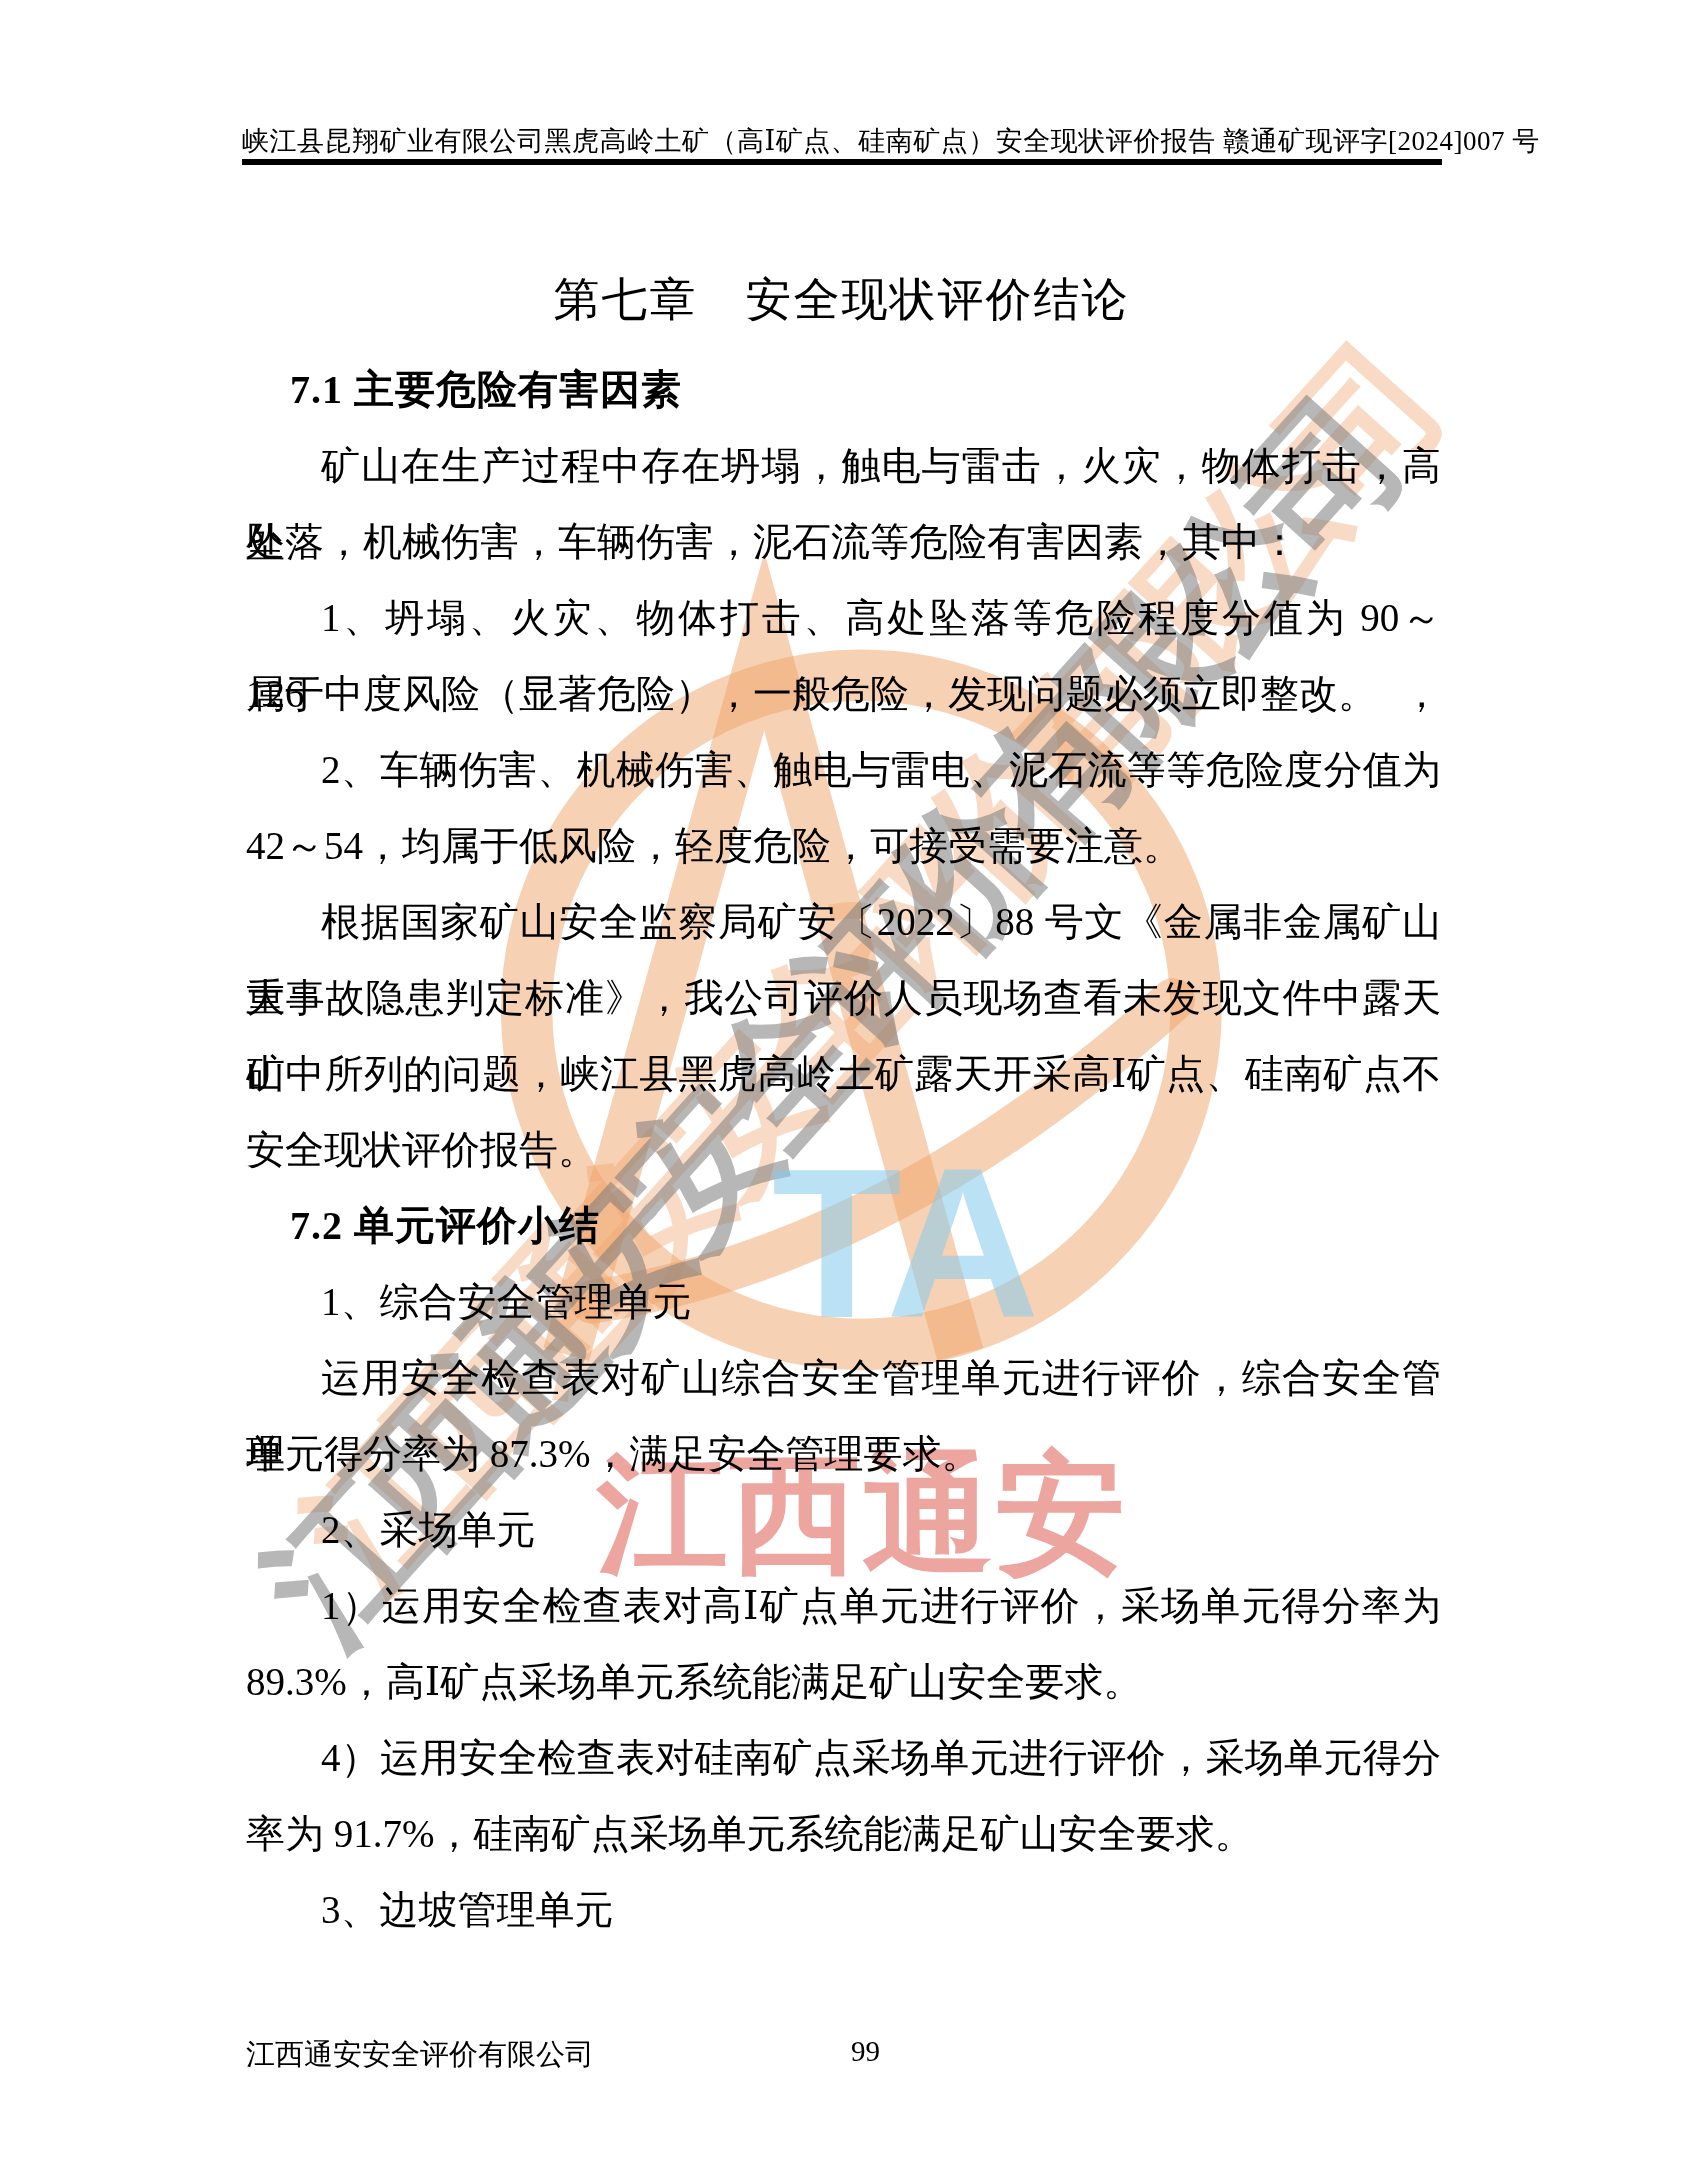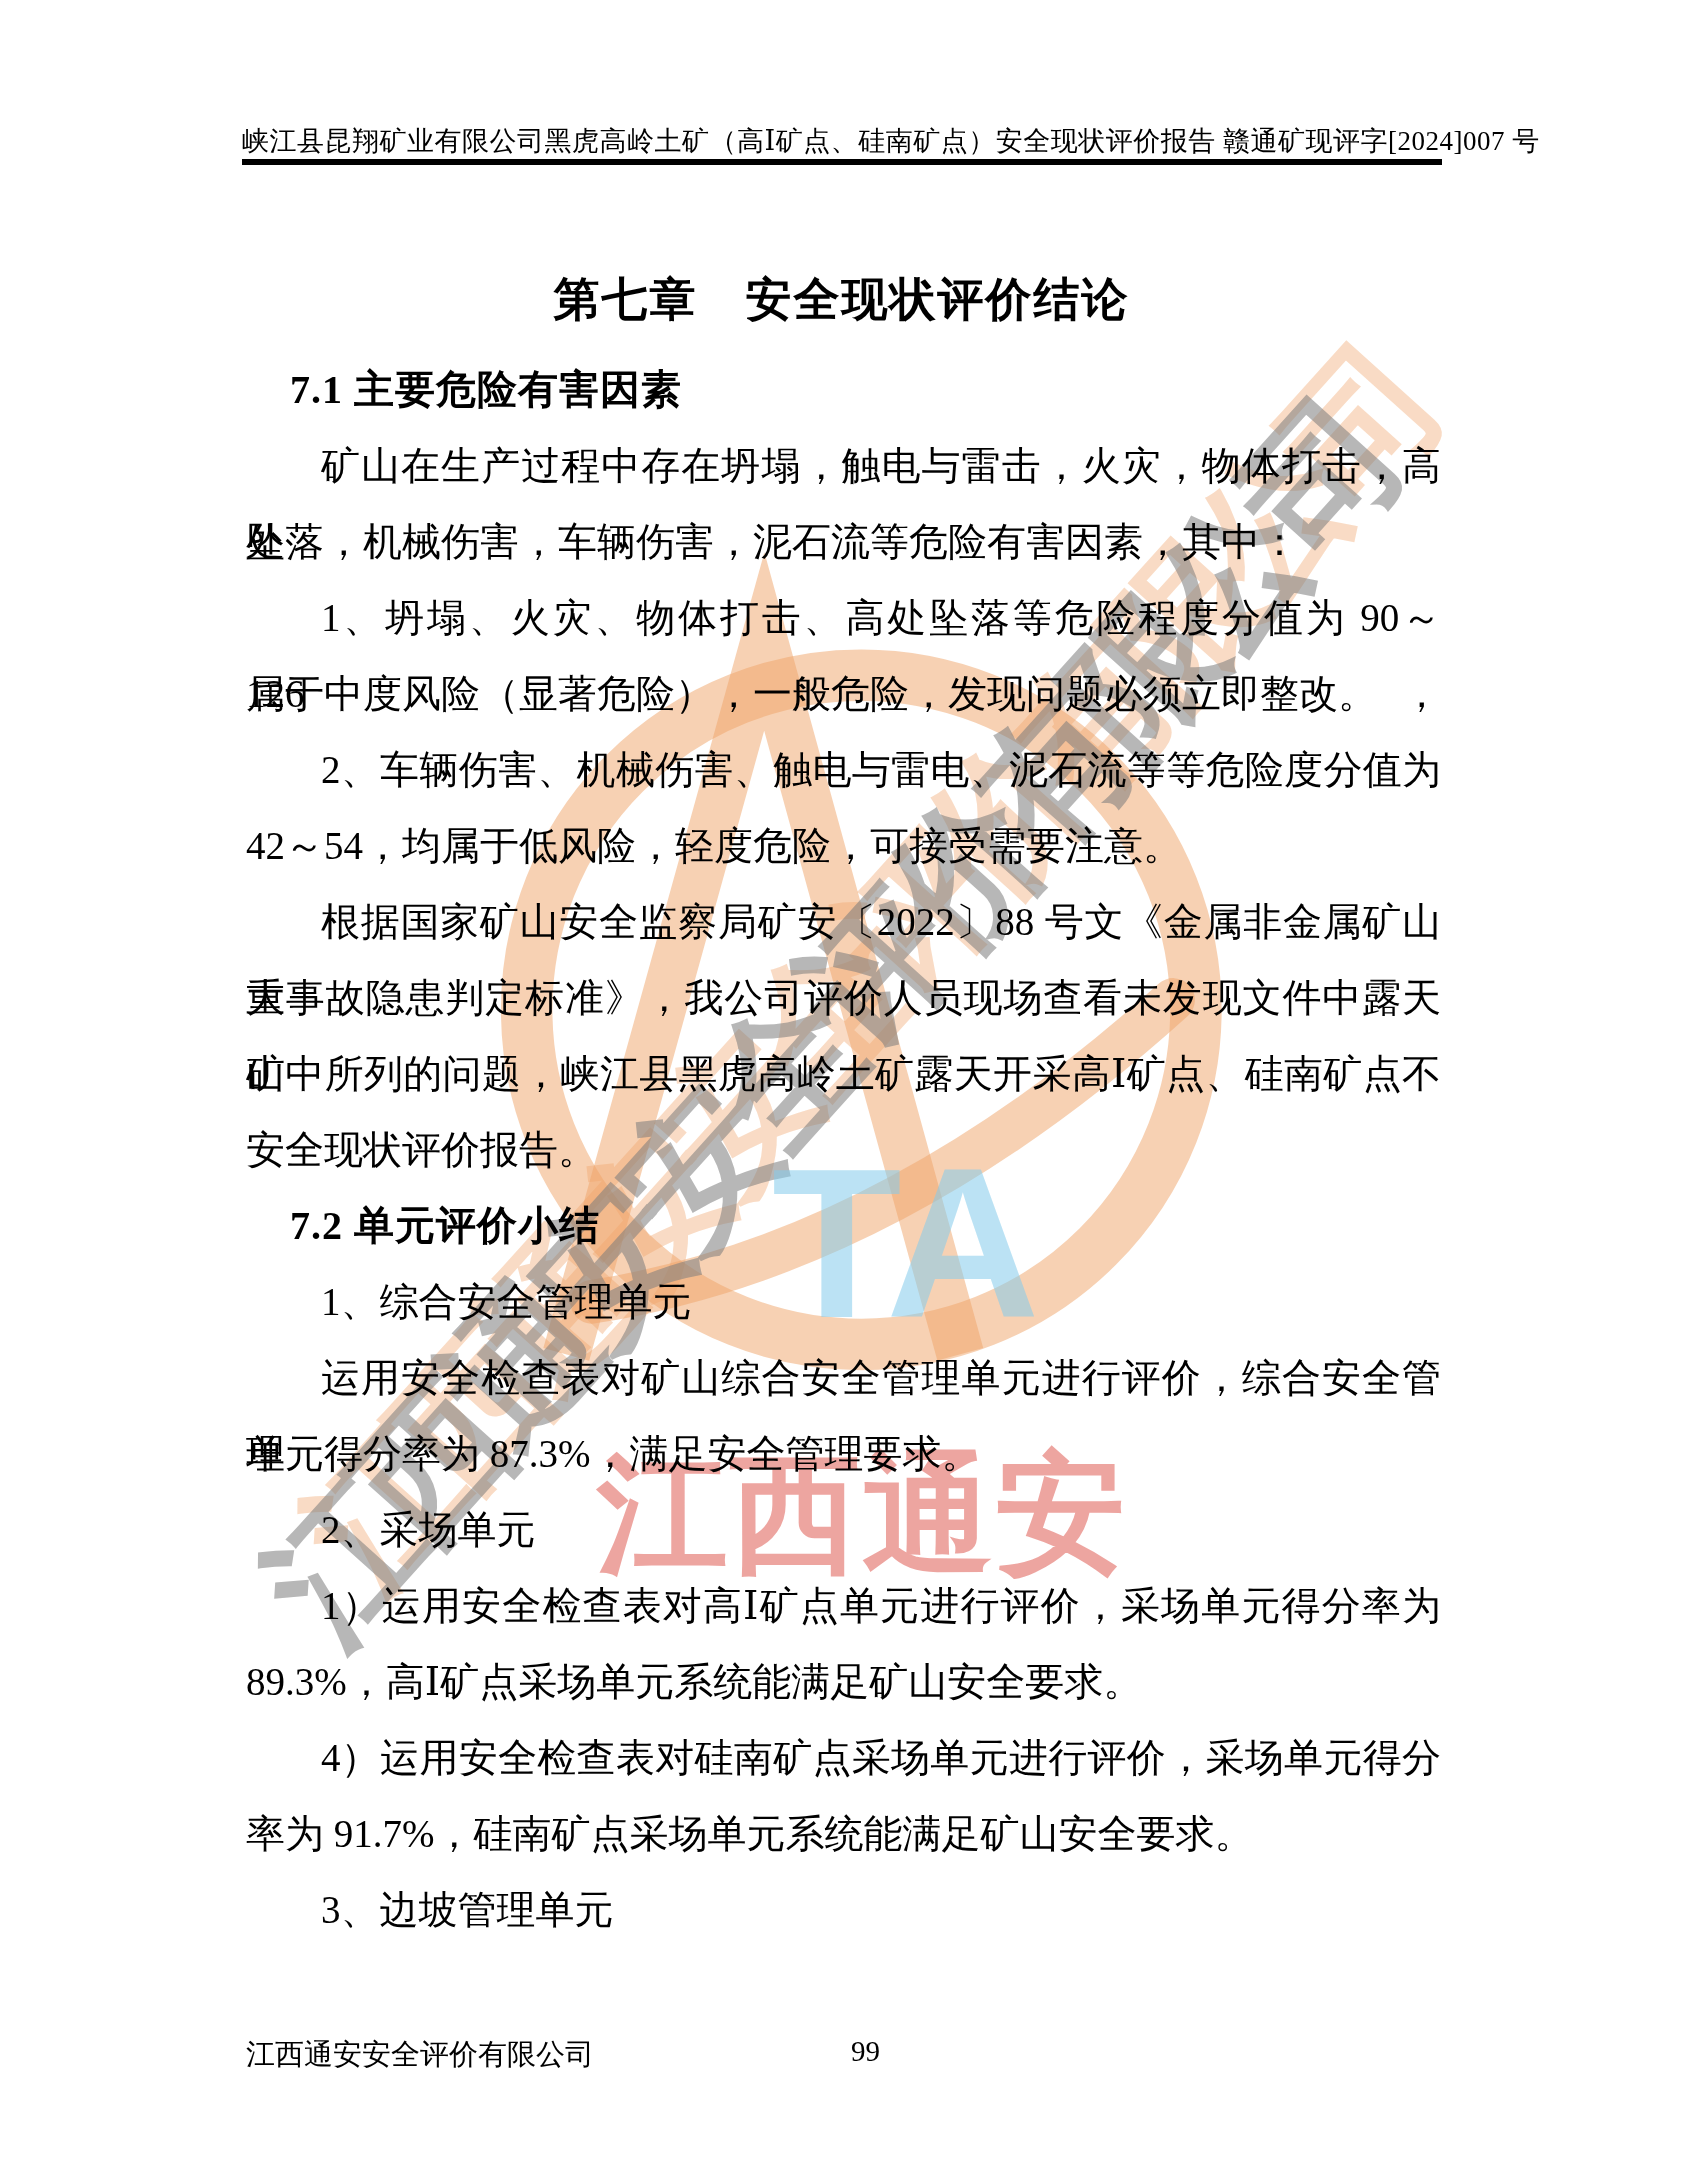--- a/index.html
+++ b/index.html
@@ -13,21 +13,21 @@
   .doc-header{
     left:242px;top:123px;width:1200px;text-align:center;
     font-size:27px;letter-spacing:0.5px;color:#000;white-space:nowrap;
   }
   .header-rule{
     left:242px;top:159px;width:1200px;height:6px;background:#000;
   }
   
   .chapter-title{
     left:0;top:269px;width:1683px;text-align:center;
-    font-size:46px;font-weight:bold;color:#000;letter-spacing:2px;
+    font-size:46px;font-weight:normal;color:#000;letter-spacing:2px;
   }
   
   .content{
     left:246px;top:352px;width:1195px;
     font-size:39px;line-height:76px;color:#000;
   }
   .line{height:76px;white-space:nowrap;overflow:visible;}
   .fill{white-space:normal;text-align:justify;text-align-last:justify;}
   .indent{text-indent:75px;}
   .sec{font-weight:bold;font-size:40px;letter-spacing:1px;margin-left:44px;}

